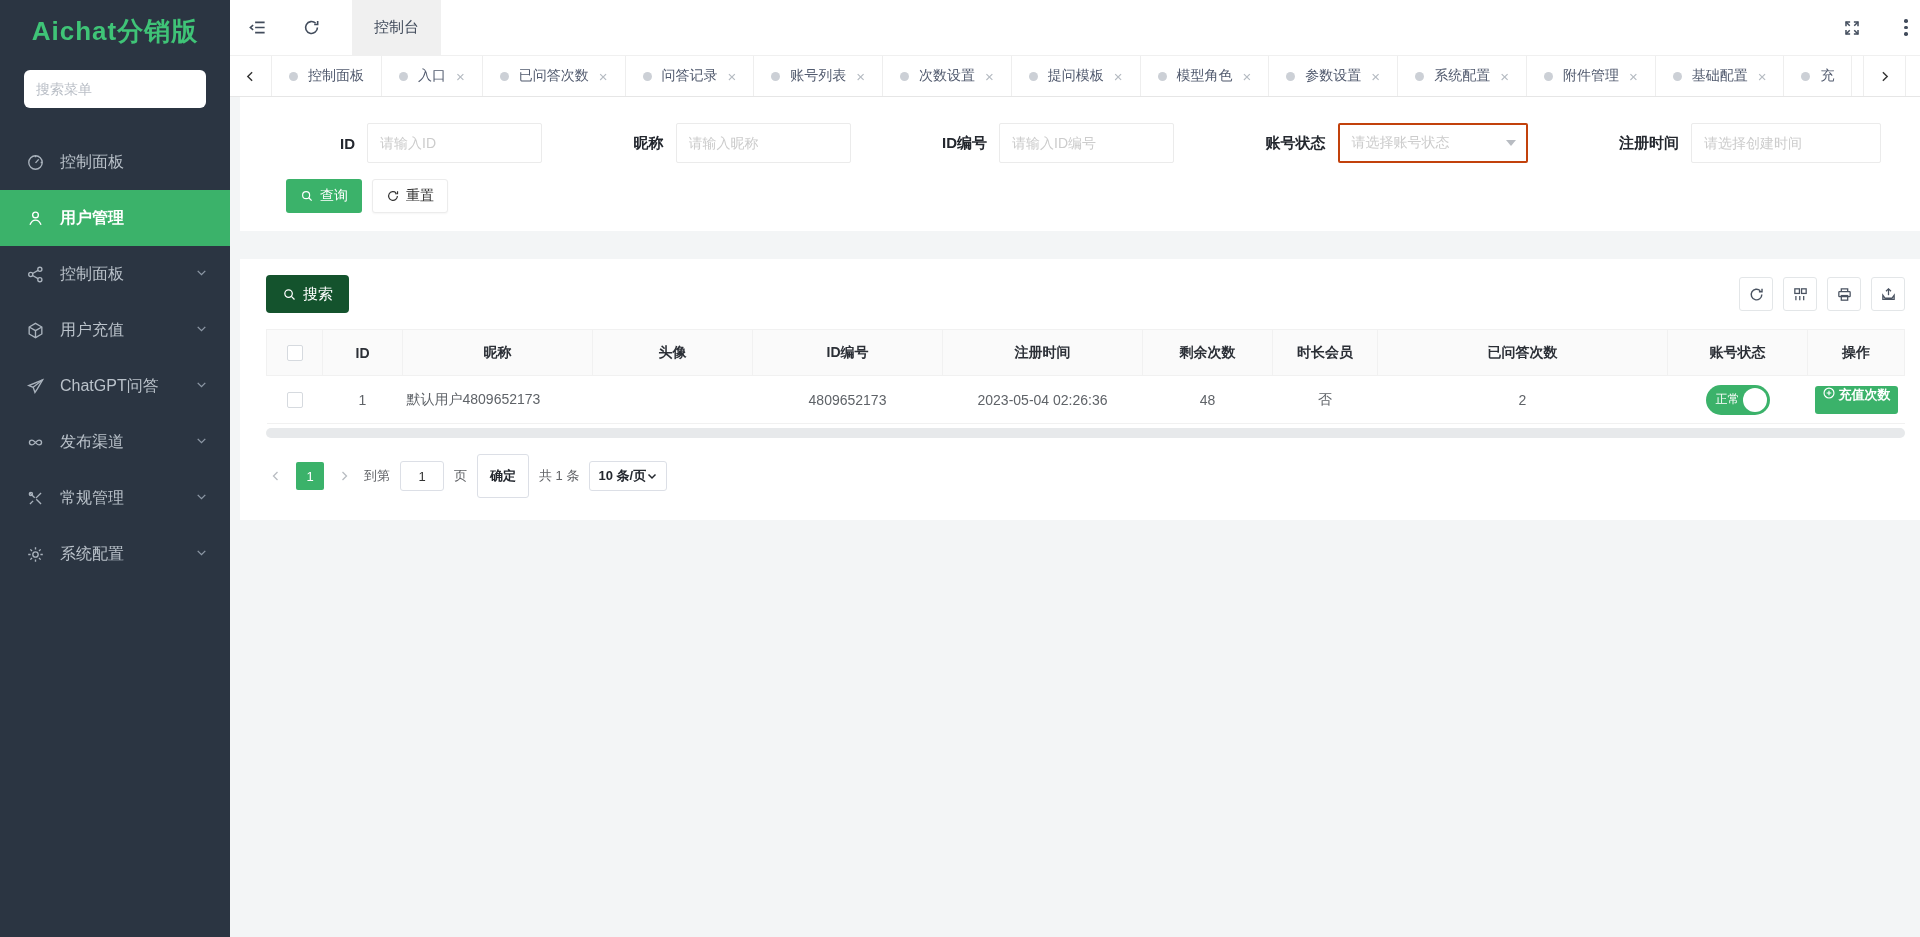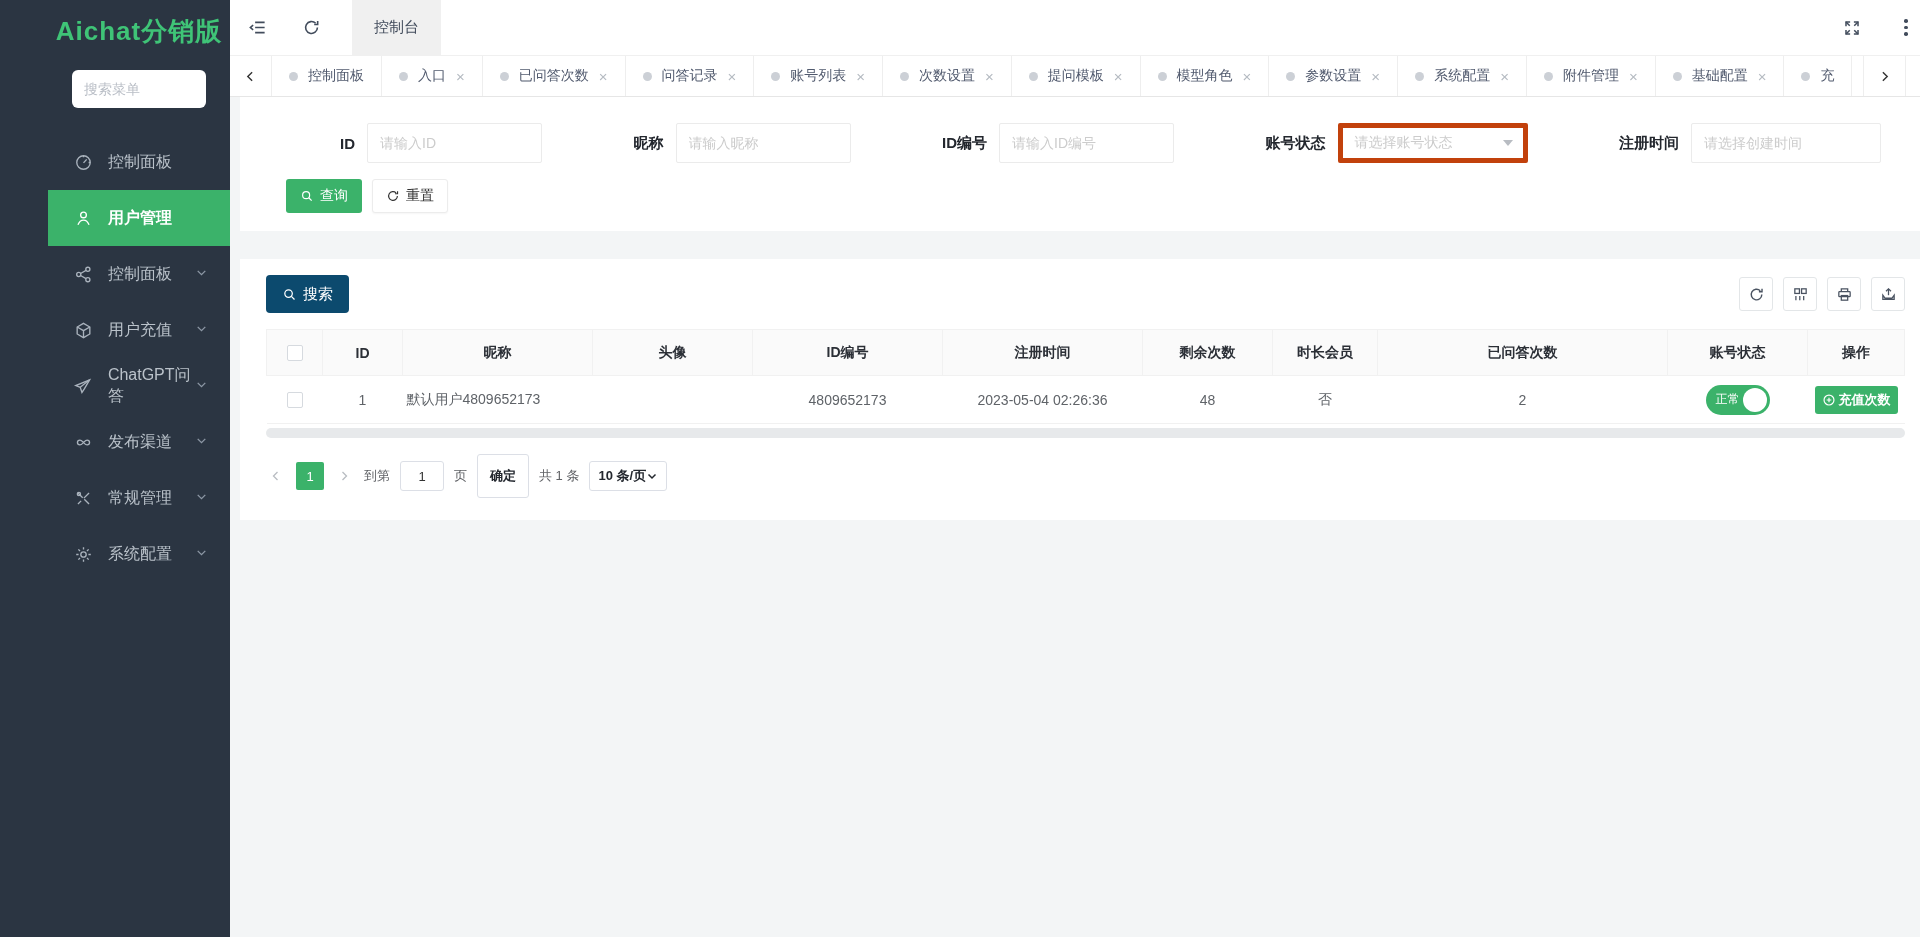--- a/index.html
+++ b/index.html
@@ -1,21 +1,21 @@
 <!DOCTYPE html>
 <html><head>
 <meta charset="utf-8">
 <style>
   * { margin:0; padding:0; box-sizing:border-box; }
   html,body { width:1920px; height:937px; overflow:hidden;
     font-family:"Liberation Sans","DejaVu Sans",sans-serif; font-size:14px; color:#333; background:#f3f5f6; }
   .app { display:flex; width:1920px; height:937px; }
 
   
-  .sidebar { width:230px; height:100%; background:#2b3542; flex:0 0 230px;padding-left:48px; }
+  .sidebar { width:230px; height:100%; background:#2b3542; flex:0 0 230px; }
   .logo { height:62px; display:flex; align-items:center; justify-content:center;
     color:#3fc477; font-size:26px; font-weight:bold; letter-spacing:1px; }
   .side-search { margin:8px 24px 26px; }
   .side-search input { width:100%; height:38px; border:none; border-radius:6px;
     padding:0 12px; font-size:14px; outline:none; background:#fff; color:#333; }
   .side-search input::placeholder { color:#b9bec6; }
   .menu-item { height:56px; display:flex; align-items:center; padding:0 24px;
     color:#bac2ca; font-size:16px; cursor:pointer; position:relative; }
   .menu-item .mi-icon { width:22px; height:22px; margin-right:14px; display:flex; align-items:center; justify-content:center; }
   .menu-item .mi-icon svg { width:19px; height:19px; stroke:#aab3bd; }
@@ -54,58 +54,58 @@
 
   
   .content { flex:1; overflow:hidden; background:#f3f5f6; padding:0 20px 0 10px; }
   .filter-card { background:#fff; padding:26px 50px 18px 0; }
   .filter-row { display:flex; justify-content:space-between; padding-left:100px; align-items:center; }
   .f-group { display:flex; align-items:center; }
   .f-label { font-weight:bold; color:#23272e; font-size:15px; margin-right:12px; white-space:nowrap; }
   .f-input { width:175px; height:40px; border:1px solid #ebebeb; border-radius:2px; padding:0 12px;
     font-size:14px; color:#333; outline:none; background:#fff; }
   .f-input::placeholder { color:#ccc; }
-  .f-select { width:190px; height:40px; border:5px solid #c2410c; border-radius:2px; padding:0 26px 0 12px;
+  .f-select { width:190px; height:40px; border:2px solid #c2410c; border-radius:2px; padding:0 26px 0 12px;
     display:flex; align-items:center; color:#ccc; position:relative; cursor:pointer; background:#fff; }
   .f-select .caret { position:absolute; right:10px; width:0; height:0;
     border-left:5px solid transparent; border-right:5px solid transparent; border-top:6px solid #b8bcc2; }
   .f-wide { width:190px; }
   .btn-row { margin-top:16px; padding-left:46px; display:flex; gap:10px; }
   .btn { display:inline-flex; align-items:center; gap:6px; height:34px; padding:0 13px;
     border-radius:3px; font-size:14px; cursor:pointer; border:1px solid transparent; }
   .btn svg { width:14px; height:14px; }
   .btn-green { background:#3bb26a; color:#fff; }
   .btn-green svg { stroke:#fff; }
   .btn-plain { background:#fff; border-color:#ececec; color:#333; box-shadow:0 1px 2px rgba(0,0,0,.04); }
   .btn-plain svg { stroke:#333; }
 
   .gap-band { height:28px; }
 
   .table-card { background:#fff; padding:16px 26px 22px; }
   .tc-toolbar { display:flex; align-items:center; margin-bottom:16px; }
-  .btn-orange { background:#0c4a6e; color:#fff; height:38px; padding:0 15px; border-radius:4px; font-size:15px; }
+  .btn-orange { background:#14532d; color:#fff; height:38px; padding:0 15px; border-radius:4px; font-size:15px; }
   .btn-orange svg { stroke:#fff; width:15px; height:15px; }
   .tc-tools { margin-left:auto; display:flex; gap:10px; }
   .tool-btn { width:34px; height:34px; border:1px solid #e3e6e8; border-radius:3px; background:#fff;
     display:flex; align-items:center; justify-content:center; cursor:pointer; }
   .tool-btn svg { width:17px; height:17px; stroke:#4a5361; }
 
   table { width:100%; border-collapse:collapse; table-layout:fixed; }
   thead th { background:#fafafa; height:46px; font-size:14px; font-weight:bold; color:#2b2f36;
     border:1px solid #f1f1f1; text-align:center; }
   tbody td { height:48px; font-size:14px; color:#5f6368; text-align:center;
     border-bottom:1px solid #f1f1f1; background:#fff; }
   td.cell-left { text-align:left; padding-left:4px; }
   .cb { width:16px; height:16px; border:1px solid #d6dadf; border-radius:2px; background:#fff;
     display:inline-block; vertical-align:middle; cursor:pointer; }
   .toggle { width:64px; height:30px; border-radius:15px; background:#3bb26a; display:inline-flex;
     align-items:center; position:relative; cursor:pointer; }
   .toggle .t-text { color:#fff; font-size:12px; margin-left:10px; }
   .toggle .knob { position:absolute; right:3px; width:24px; height:24px; border-radius:50%; background:#fff; }
-  .btn-recharge { display:inline-flex; align-items:center; gap:3px; background:#3bb26a; color:#fff;
+  .btn-recharge { display:inline-flex; gap:3px; background:#3bb26a; color:#fff;
     height:28px; padding:0 7px; border-radius:3px; font-size:13px; font-weight:bold; cursor:pointer; }
   .btn-recharge svg { width:14px; height:14px; stroke:#fff; }
 
   .hscroll { height:10px; background:#e7e9eb; border-radius:5px; margin-top:4px; cursor:pointer; }
 
   .pagination { display:flex; align-items:center; gap:10px; margin-top:16px; font-size:13px; color:#606266; }
   .pg-chev { width:20px; display:flex; justify-content:center; cursor:pointer; }
   .pg-chev svg { width:12px; height:12px; stroke:#b8bcc2; }
   .pg-num { width:28px; height:28px; background:#3bb26a; color:#fff; border-radius:2px;
     display:flex; align-items:center; justify-content:center; cursor:pointer; }

